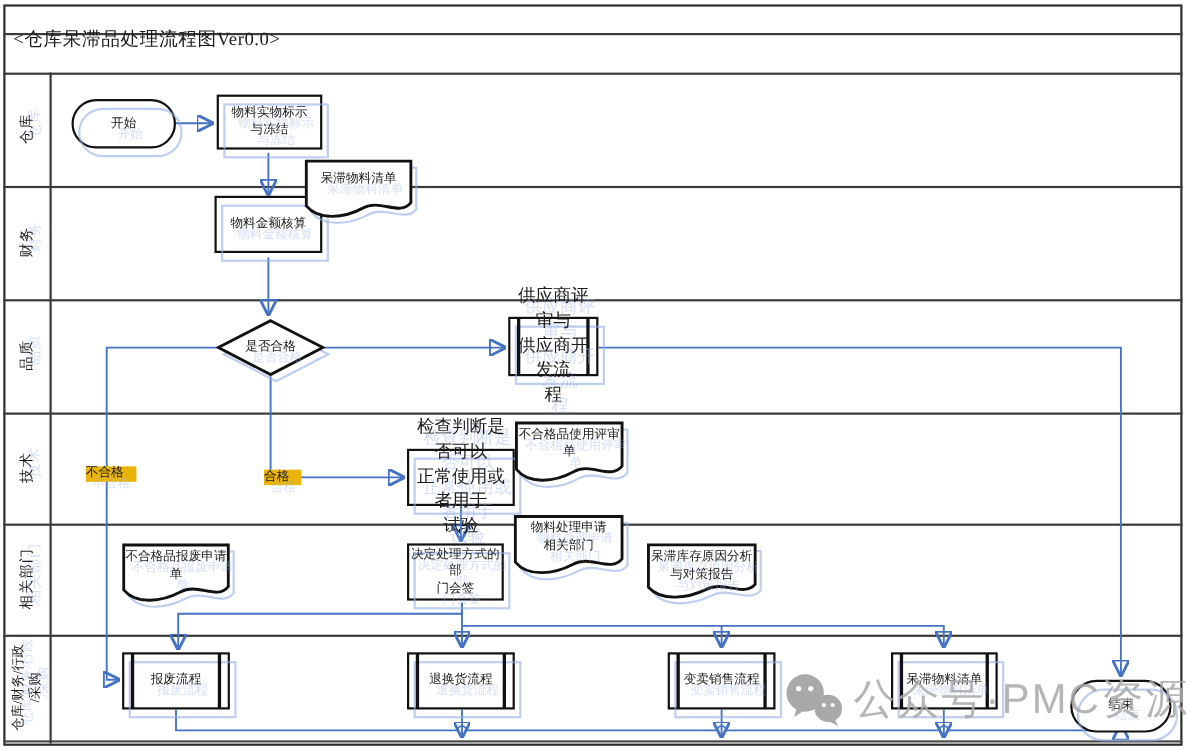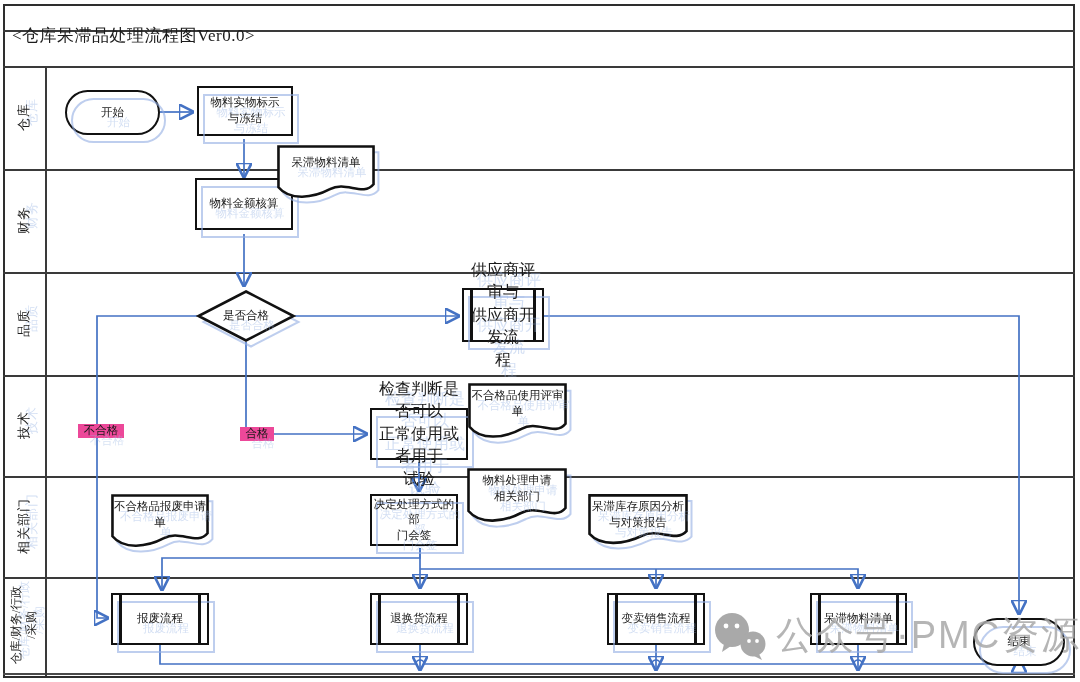--- a/index.html
+++ b/index.html
@@ -28,21 +28,21 @@
   .oval{border-radius:999px;border-width:2.8px;}
   .ghost::after{content:"";position:absolute;left:4px;top:6px;width:100%;height:100%;
        border:2px solid rgba(147,173,226,.6);z-index:-1;}
   .oval.ghost::after{border-radius:999px;}
   .bar{position:absolute;top:-1px;bottom:-1px;width:3px;background:#111;}
   .bar.l{left:6px;} .bar.r{right:6px;}
   .shapesvg{position:absolute;left:0;top:0;width:100%;height:100%;overflow:visible;}
   .shapesvg .main{fill:#fff;stroke:#111;stroke-width:2.6;vector-effect:non-scaling-stroke;}
   .shapesvg .gh{fill:none;stroke:rgba(147,173,226,.6);stroke-width:2;vector-effect:non-scaling-stroke;}
   .docnode .lbl{position:absolute;left:0;right:0;top:5px;text-align:center;}
-  .edge-label{position:absolute;z-index:3;background:#ec4899;text-align:center;font-size:11.5px;
+  .edge-label{position:absolute;z-index:3;background:#eab308;font-size:11.5px;
        color:#1a1a1a;line-height:1.2;text-shadow:6px 10px 0 rgba(158,184,228,.4);}
   
   .watermark{position:absolute;z-index:6;display:flex;align-items:center;color:#a9a9a9;
        font-family:"Liberation Sans","DejaVu Sans",sans-serif;opacity:.85;}
   .wm-text{font-size:38px;letter-spacing:2px;white-space:nowrap;}
 </style>
 </head>
 <body>
 
 <div class="stage">

